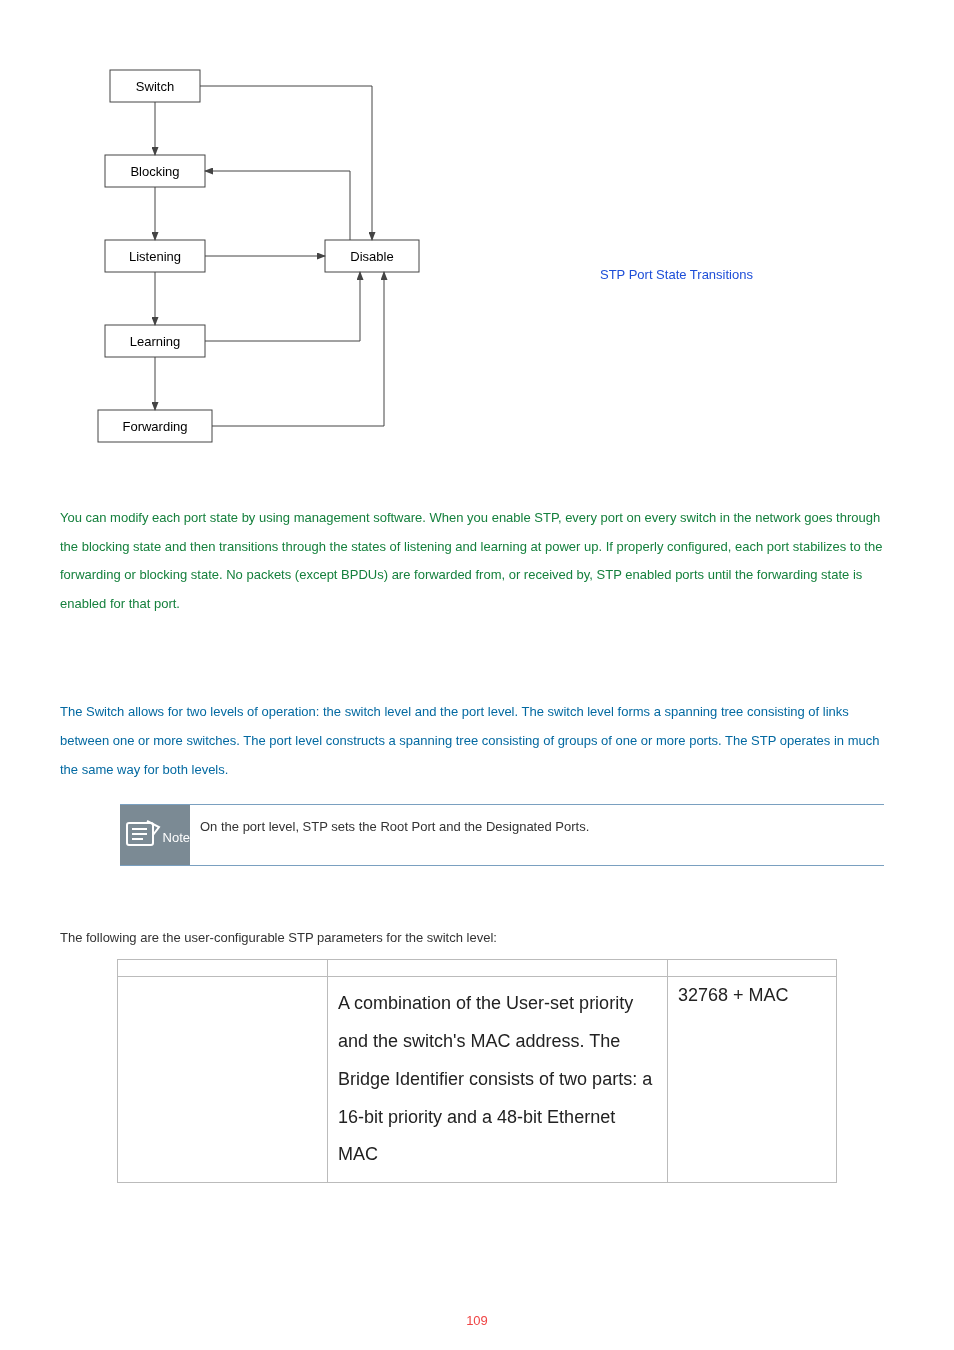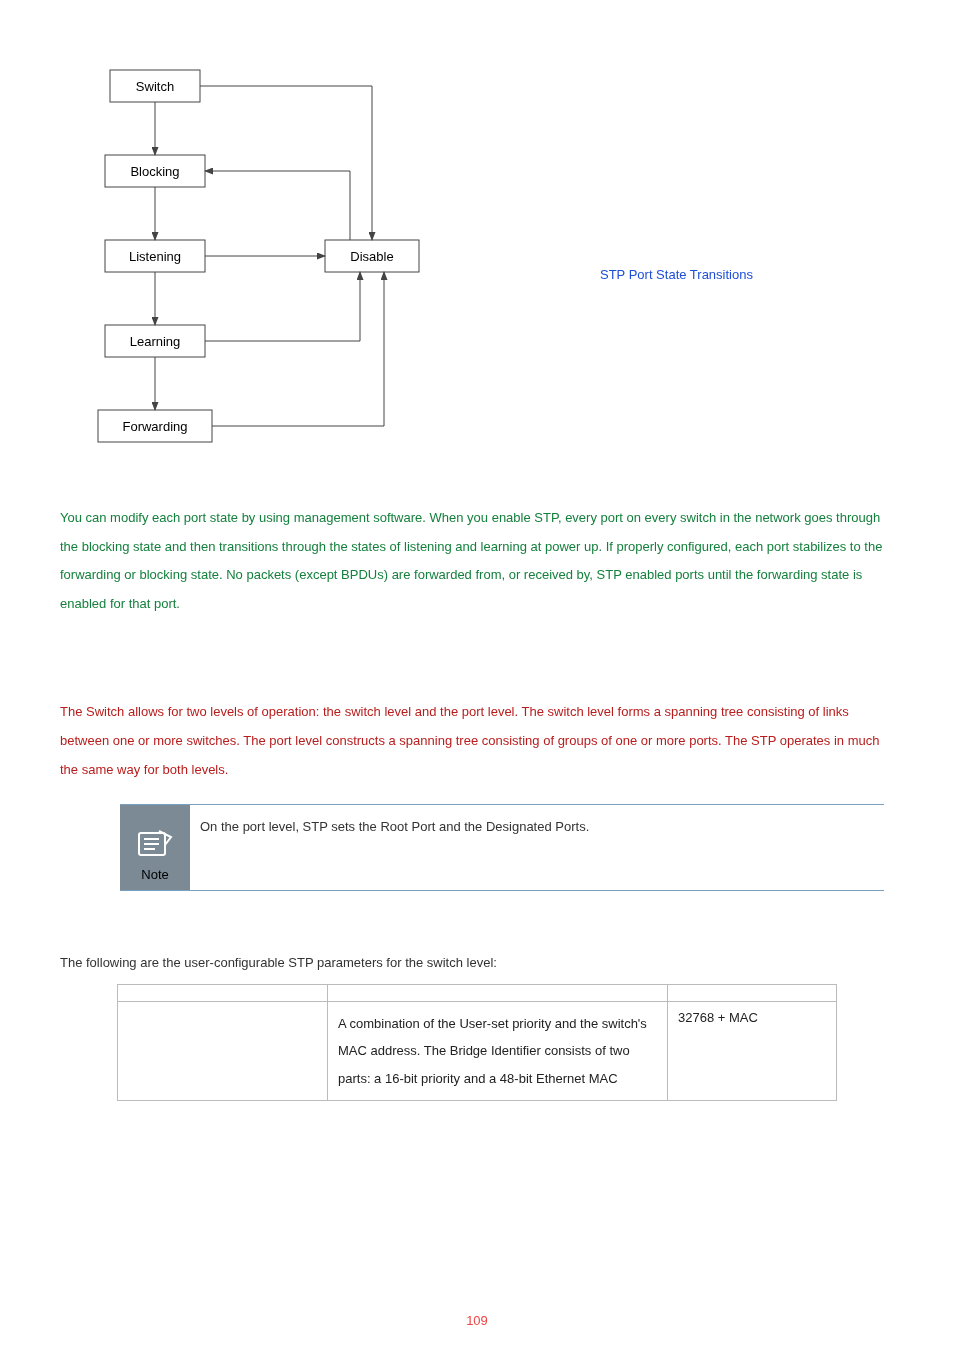--- a/index.html
+++ b/index.html
@@ -30,61 +30,61 @@
     margin: 8px 0 0 100px;
   }
   .para {
     font-size: 13px;
     color:#15803d;
     line-height: 2.2;
     margin-top: 24px;
   }
   .para2 {
     font-size: 13px;
-    color:#b91c1c;
+    color:#0369a1;
     line-height: 2.2;
     margin-top: 80px;
   }
   .note-block {
     display: flex;
     margin-top: 20px;
     border-top: 1px solid #7aa0c0;
     border-bottom: 1px solid #7aa0c0;
   }
   .note-badge {
     width: 70px;
     min-width:70px;
     background:#7b8a94;
-    color:#000000;
+    color:#ffffff;
     display:flex;
-    flex-direction:column;
+    flex-direction:row;
     align-items:center;
     justify-content:flex-end;
-    padding:22px 0 8px 0;
+    padding:12px 0 8px 0;
   }
   .note-badge svg { margin-bottom:6px; }
   .note-badge .lbl { font-size:13px; }
   .note-text {
     flex:1;
     padding: 8px 8px 8px 10px;
     font-size:13px;
     line-height:2.1;
     color:#333;
   }
   .para3 {
     font-size:13px;
     color:#333;
     margin-top: 64px;
     margin-bottom: 14px;
   }
   table.params {
     border-collapse: collapse;
     width: 720px;
     margin: 0 auto;
-    font-size:13px;
+    font-size:18px;
   }
   table.params th, table.params td {
     border:1px solid #bbb;
     padding: 8px 10px;
     vertical-align: top;
     text-align:left;
   }
   table.params th {
     font-weight:bold;
     background:#fff;

